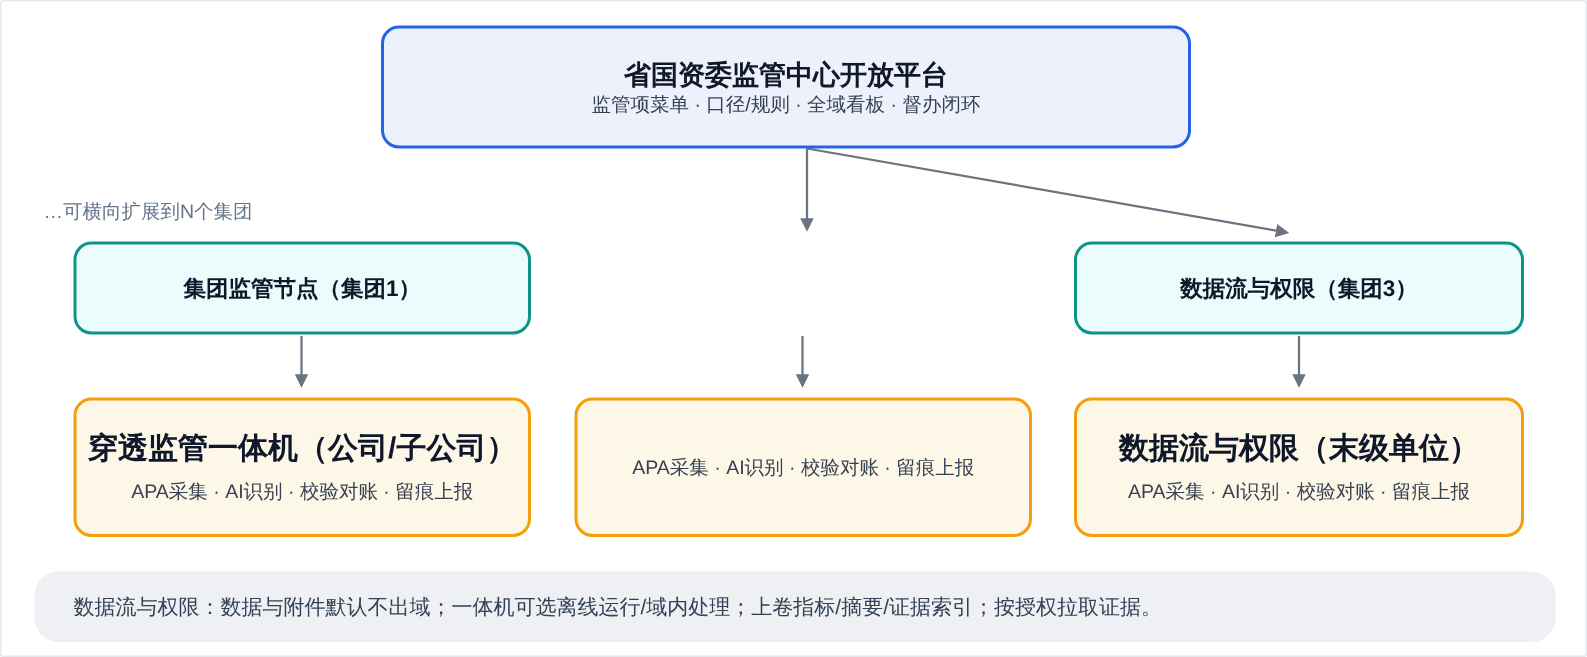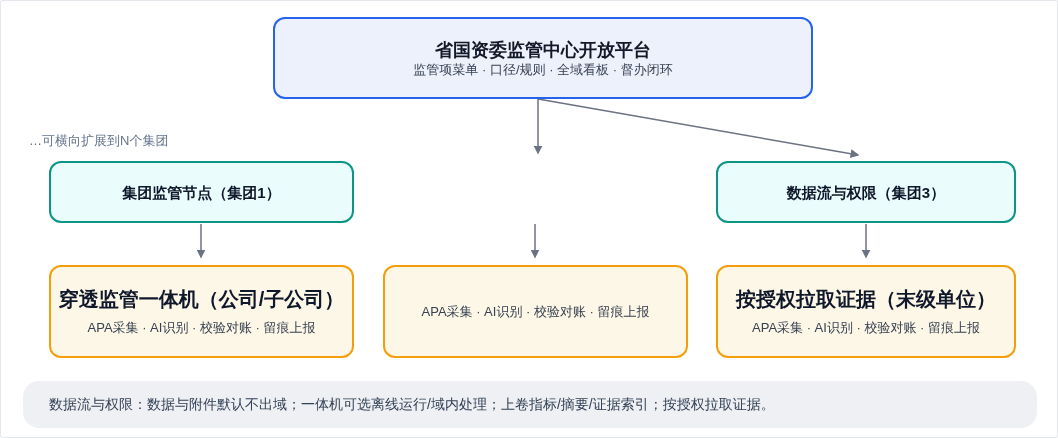--- a/index.html
+++ b/index.html
@@ -29,21 +29,21 @@
     position: absolute;
     box-sizing: border-box;
     display: flex;
     flex-direction: column;
     align-items: center;
     justify-content: center;
     text-align: center;
     border-radius: 12px;
   }
   .platform-box {
-    left: 272px; top: 16px; width: 540px; height: 82px;
+    left: 253px; top: 16px; width: 540px; height: 82px;
     background: var(--platform-fill, #edf1fc);
     border: 2px solid var(--platform-border, #2563eb);
     gap: 4px;
   }
   .platform-title {
     font-size: 18px; font-weight: bold; color: #111827; line-height: 1;
   }
   .platform-subtitle {
     font-size: 13px; color: #374151; line-height: 1;
   }
@@ -124,21 +124,21 @@
   </div>
 
   <div class="node appliance-box col-1">
     <div class="appliance-title">穿透监管一体机（公司/子公司）</div>
     <div class="appliance-subtitle">APA采集 · AI识别 · 校验对账 · 留痕上报</div>
   </div>
   <div class="node appliance-box col-2">
     <div class="appliance-subtitle">APA采集 · AI识别 · 校验对账 · 留痕上报</div>
   </div>
   <div class="node appliance-box col-3">
-    <div class="appliance-title">按授权拉取证据（末级单位）</div>
+    <div class="appliance-title">数据流与权限（末级单位）</div>
     <div class="appliance-subtitle">APA采集 · AI识别 · 校验对账 · 留痕上报</div>
   </div>
 
   <div class="footer-bar">
     <div class="footer-text">数据流与权限：数据与附件默认不出域；一体机可选离线运行/域内处理；上卷指标/摘要/证据索引；按授权拉取证据。</div>
   </div>
 
 </div>
 
 </body></html>

